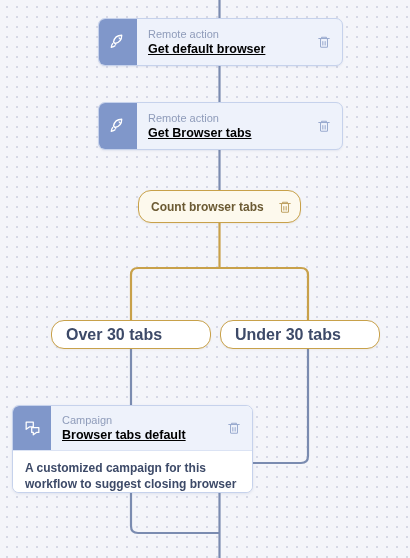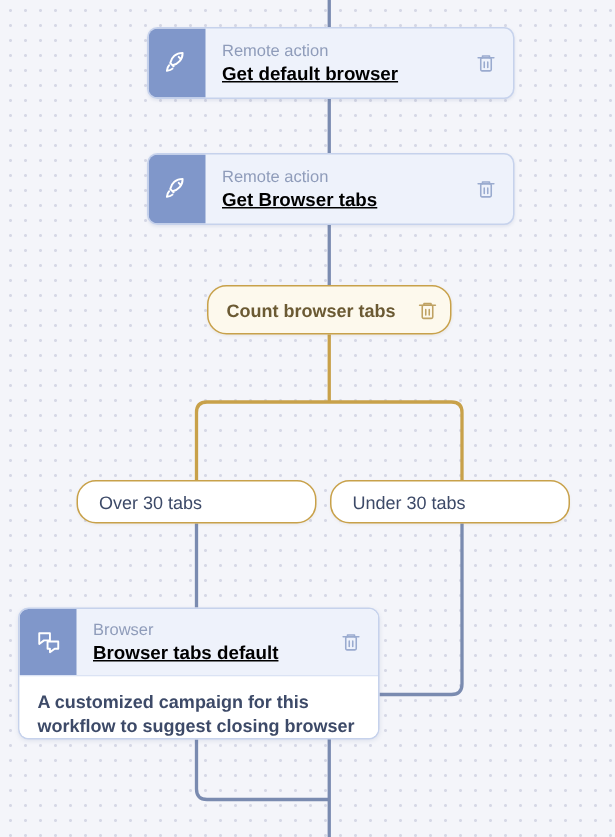--- a/index.html
+++ b/index.html
@@ -118,22 +118,22 @@
   .branch-node {
     display: flex;
     align-items: center;
     background: #ffffff;
     border: 1.4px solid #c8a14a;
     border-radius: 13px;
     padding: 0 14px;
     box-shadow: 0 1px 2px rgba(150,120,50,0.08);
   }
   .branch-label {
-    font-size: 12px;
-    font-weight: normal;
+    font-size: 16px;
+    font-weight: bold;
     color: #3d4a68;
     white-space: nowrap;
   }
 
   
   .campaign-card {
     background: #ffffff;
     border: 1px solid #c6d2ec;
     border-radius: 7px;
     overflow: hidden;
@@ -266,21 +266,21 @@
   <div class="node campaign-card" style="left:12px; top:405px; width:241px; height:88px;">
     <div class="campaign-head">
       <div class="campaign-icon">
         <svg width="19" height="19" viewBox="0 0 24 24" fill="none" stroke="currentColor" stroke-width="1.6" stroke-linecap="round" stroke-linejoin="round">
           <path d="M4 4h9v6H8l-4 3V4z"></path>
           <path d="M11 11h9v6h-3l-4 3v-3h-2v-6z"></path>
         </svg>
       </div>
       <div class="campaign-head-body">
         <div class="action-text">
-          <div class="action-kicker">Browser</div>
+          <div class="action-kicker">Campaign</div>
           <div class="action-title">Browser tabs default</div>
         </div>
         <div class="trash-btn">
           <svg width="14" height="14" viewBox="0 0 24 24" fill="none" stroke="currentColor" stroke-width="1.8" stroke-linecap="round" stroke-linejoin="round">
             <path d="M3 6h18"></path>
             <path d="M8 6V4h8v2"></path>
             <rect x="6" y="6" width="12" height="15" rx="1.5"></rect>
             <path d="M10 11v6M14 11v6"></path>
           </svg>
         </div>

